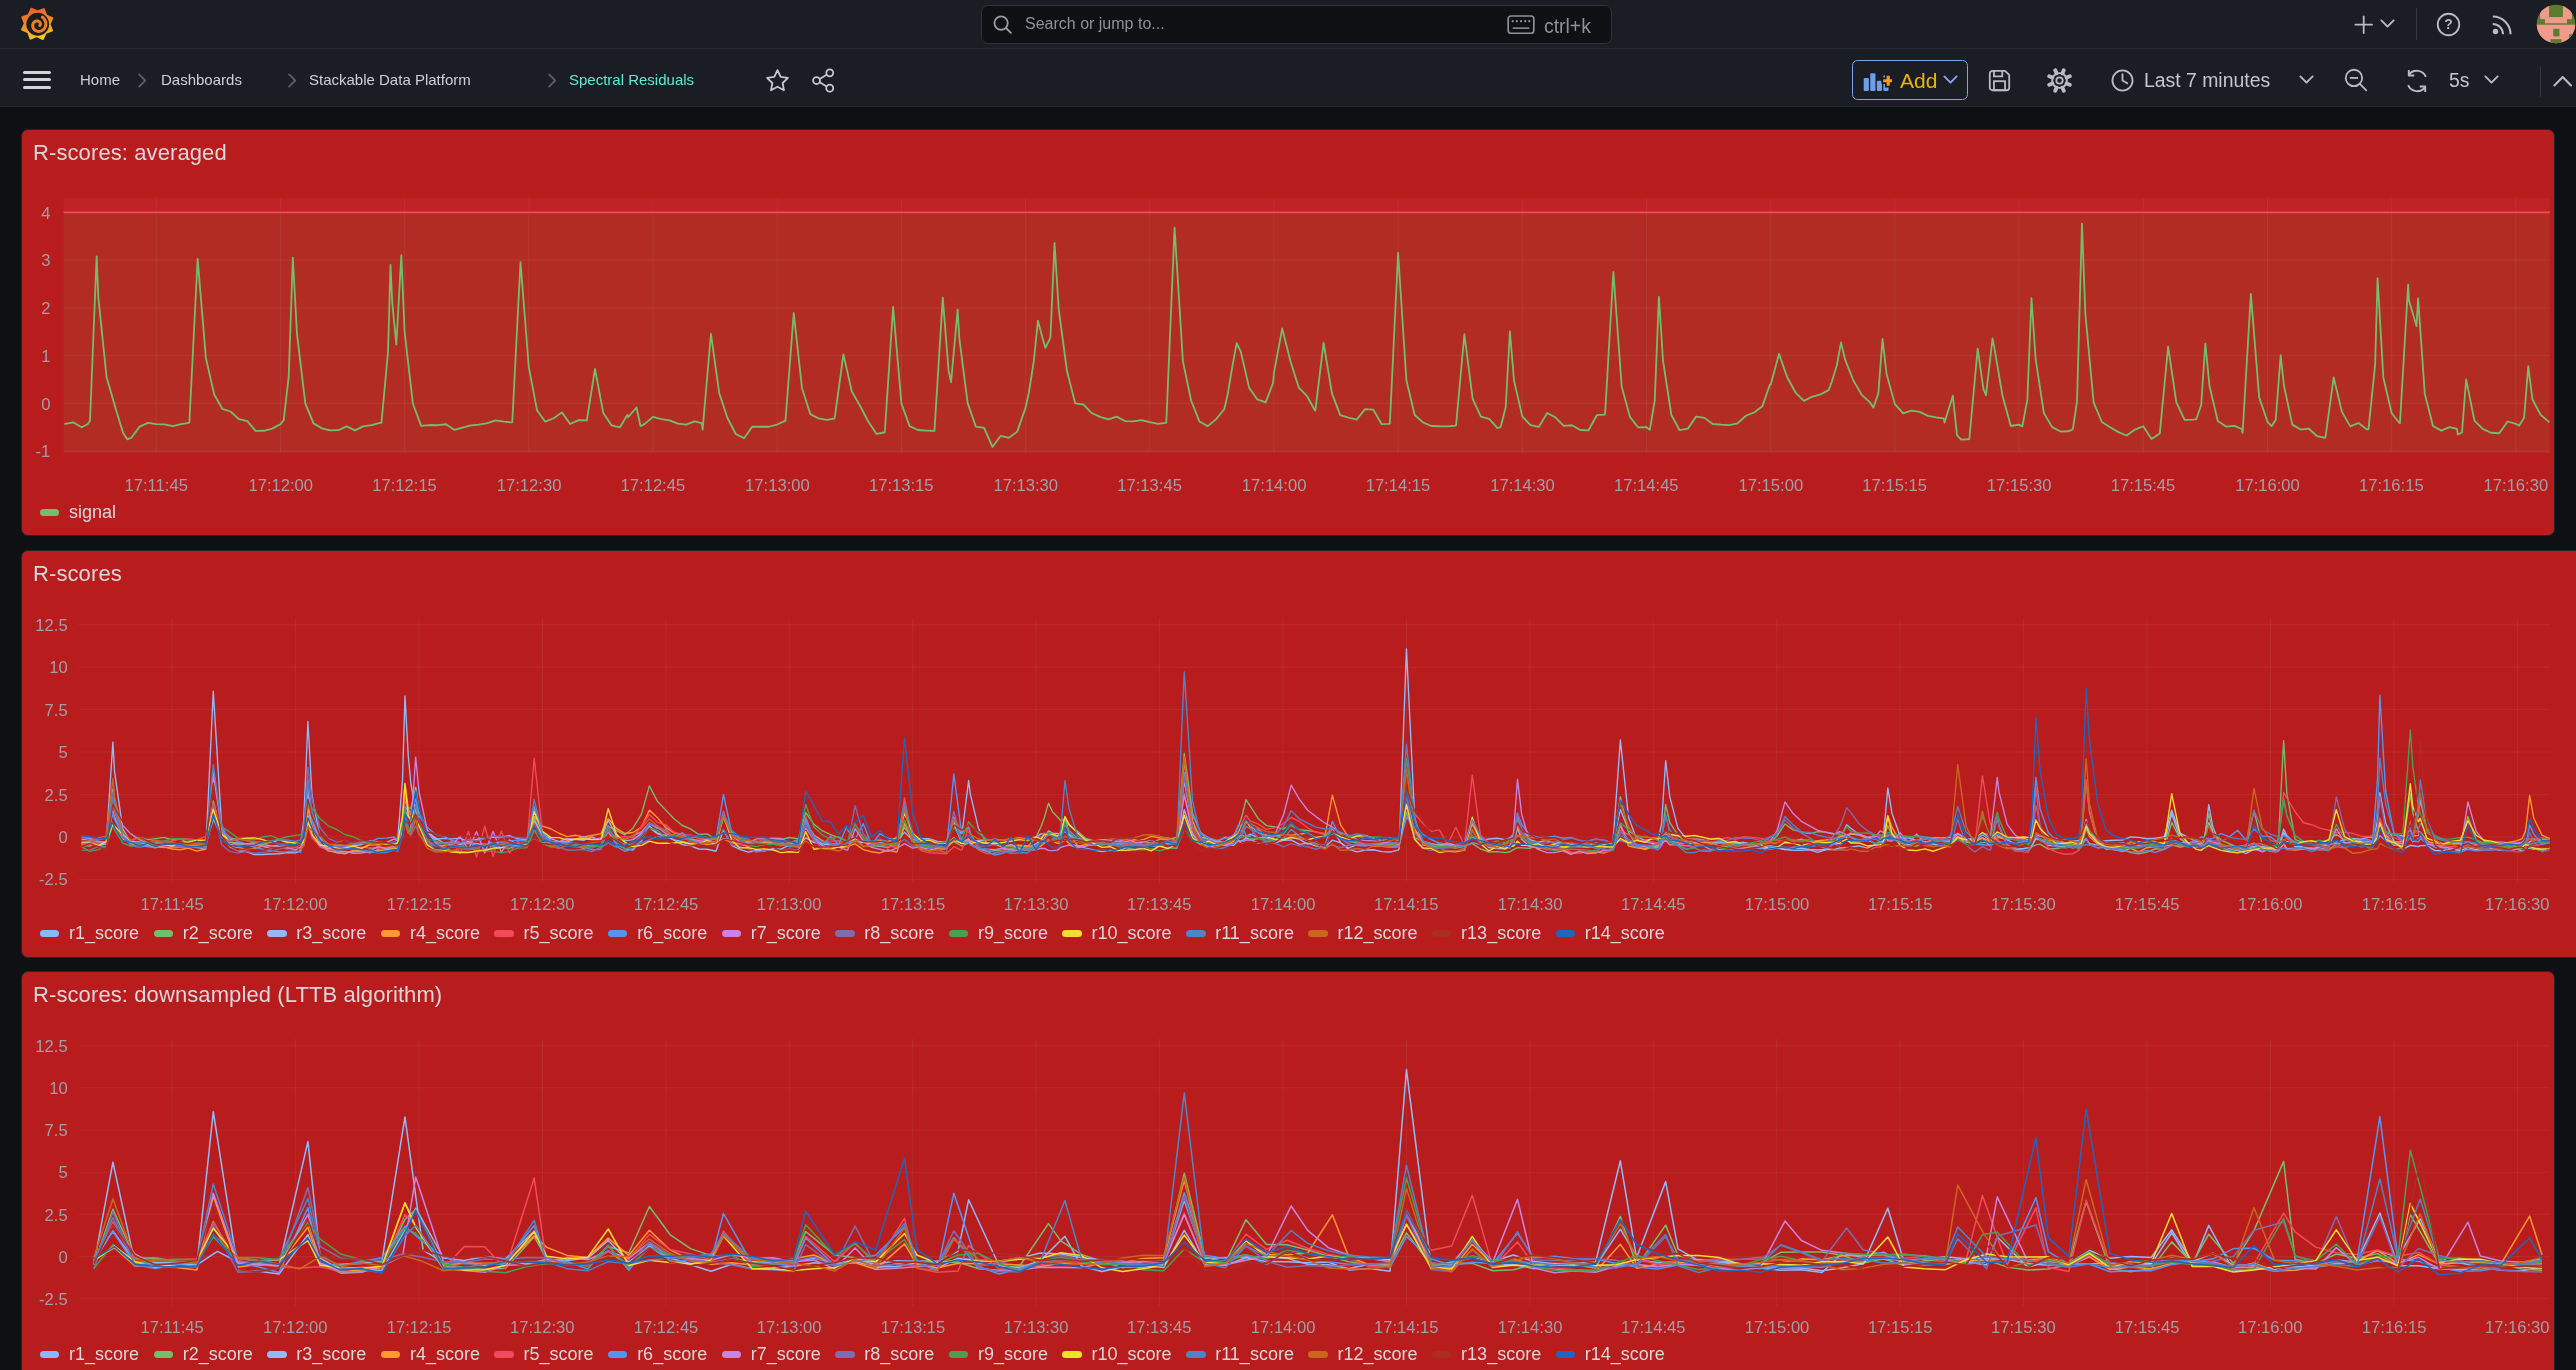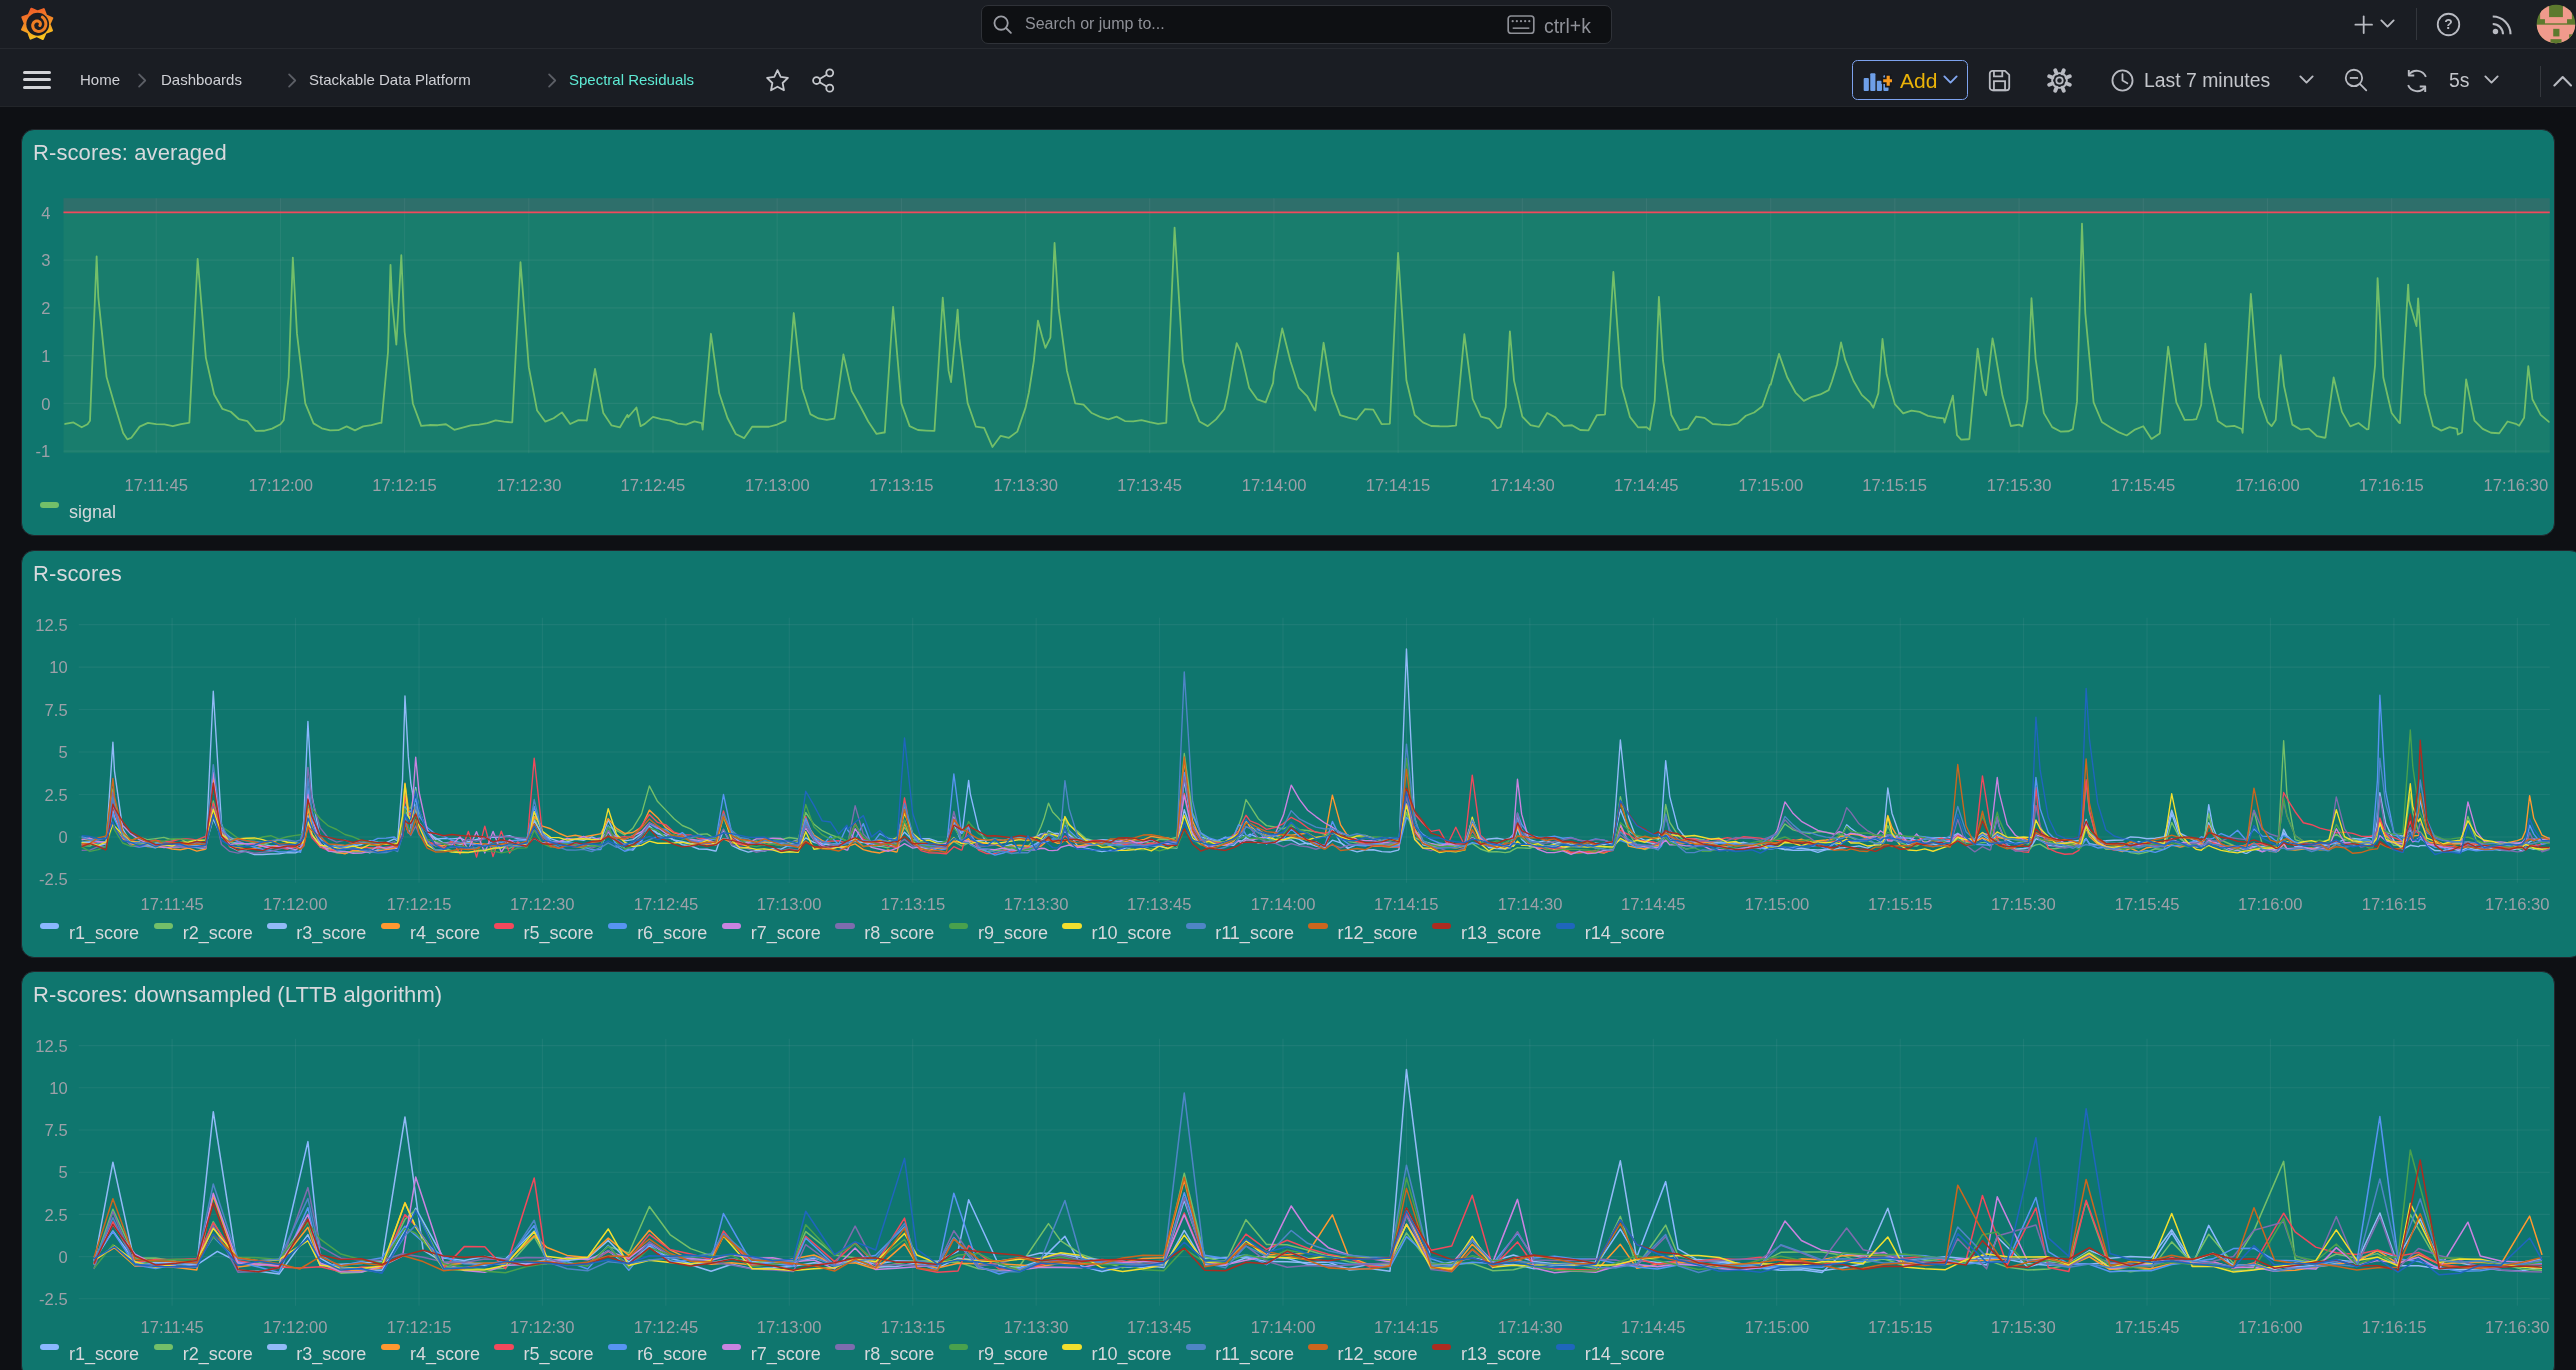--- a/index.html
+++ b/index.html
@@ -1,25 +1,25 @@
 <!DOCTYPE html>
 <html style="font-size:11px"><head><meta charset="utf-8"><style>
 *{box-sizing:border-box;margin:0;padding:0}
 html,body{width:2576px;height:1371px;overflow:hidden}
 body{background:#0e1014;font-family:"Liberation Sans",sans-serif;position:relative}
 .abs{position:absolute}
 .bar1{left:0;top:0;width:2576px;height:49px;background:#1a1d23;border-bottom:0.7px solid #26292f}
 .bar2{left:0;top:49px;width:2576px;height:58px;background:#1a1d23;border-bottom:0.7px solid #222529}
-.panel{background:#0f766e;border:0.7px solid #23262c;border-radius:13px}
+.panel{background:#b91c1c;border:0.7px solid #23262c;border-radius:7px}
 .ptitle{font-size:22px;color:#d8d9dd;font-weight:500;letter-spacing:0.1px}
 .tick{font-size:24px;fill:#9da0a8;font-family:"Liberation Sans",sans-serif}
 .crumb{font-size:15px;color:#cfd0d5;line-height:23.5px}
 .crumb.dim{color:#5eead4}
 .legend{display:flex;align-items:center;gap:14.5px;font-size:18px;color:#d7d8dc;white-space:nowrap}
-.li{display:inline-flex;}
+.li{display:inline-flex;align-items:center}
 .sw{display:inline-block;width:19.4px;height:6.2px;border-radius:3.5px;margin-right:9.7px}
 .toolbtn{color:#c4c6cb;font-size:19.4px}
 </style></head><body>
 <div class="abs bar1"></div>
 <svg class="abs" style="left:21px;top:5.5px" width="33" height="35" viewBox="0 0 48 51">
 <defs>
       <linearGradient id="gl" x1="0.2" y1="0" x2="0.45" y2="1">
 <stop offset="0" stop-color="#F05A28"></stop>
         <stop offset="0.5" stop-color="#F28A26"></stop>
         <stop offset="1" stop-color="#F9C51E"></stop>

